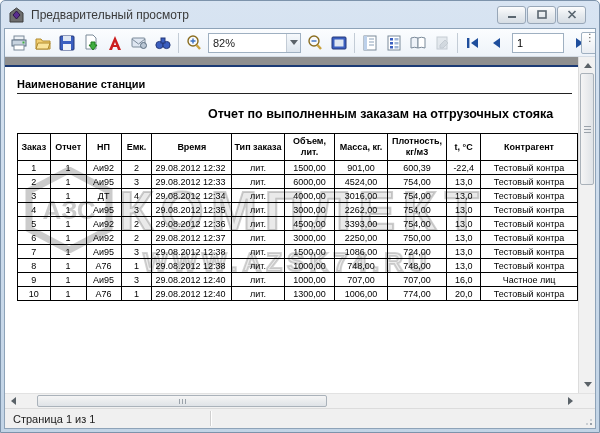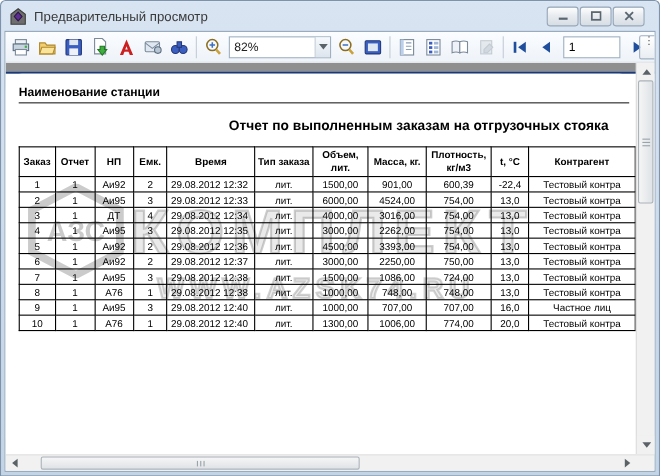--- a/index.html
+++ b/index.html
@@ -39,21 +39,21 @@
     padding:0 4px; margin:0 3px; font-family:inherit; }
   .overflow-btn { position:absolute; right:-12px; top:3px; width:26px; height:22px;
     border:1px solid #9fb0c1; border-radius:2px; background:linear-gradient(#fff,#e9edf2);
     font-size:10px; color:#555; text-align:left; padding-left:3px; line-height:9px; }
 
   
   .preview { flex:1 1 auto; position:relative; background:#fff; overflow:hidden; }
   .page-top-gap { position:absolute; top:0; left:0; right:0; height:8px; background:#8f8f8f; }
   .page-top-edge { position:absolute; top:8px; left:0; right:0; height:2px; background:#1b3a75; }
   .page { position:absolute; top:10px; left:0; right:17px; bottom:0; background:#fff;
-    overflow:hidden; color:#000;border-radius:15px; }
+    overflow:hidden; color:#000; }
 
   .station-label { position:absolute; top:11px; left:12px; font-size:11px; font-weight:bold; }
   .station-rule { position:absolute; top:26px; left:12px; right:6px; border-top:1px solid #222; }
   .report-title { position:absolute; top:40px; left:203px; font-size:12.5px; font-weight:bold;
     white-space:nowrap; }
 
   
   .watermark { position:absolute; top:100px; left:18px; pointer-events:none; white-space:nowrap; }
   .wm-line1 { display:flex; align-items:center; }
   .wm-logo { width:92px; height:86px; margin-right:4px; }
@@ -474,15 +474,20 @@
         <span class="tri left"></span>
       </div>
       <div class="hthumb">
         <span class="hgrip"></span>
       </div>
       <div class="hbtn" style="right:17px;">
         <span class="tri right"></span>
       </div>
     </div>
 
+    <div class="statusbar">
+      <span class="status-text">Страница 1 из 1</span>
+      <span class="status-div"></span>
+      <span class="resize-grip"></span>
+    </div>
 
   </div>
 </div>
 
 </body></html>

